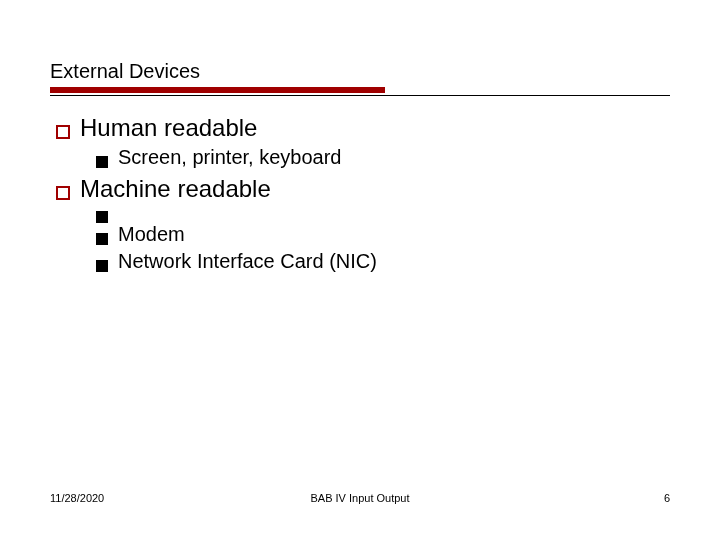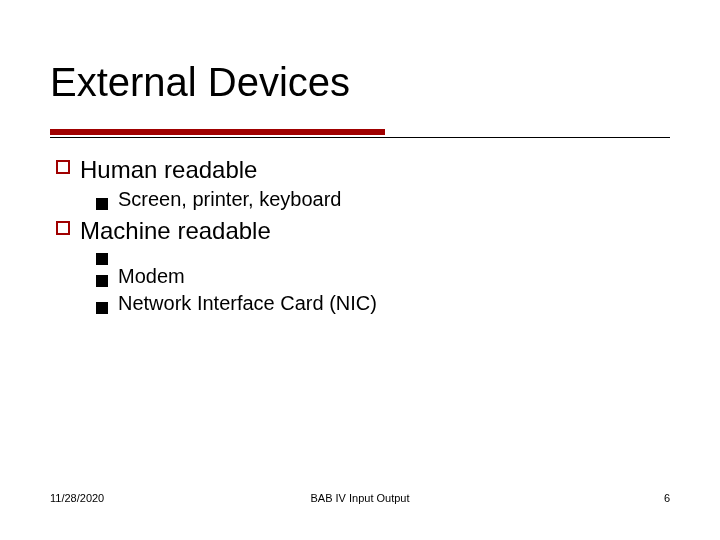--- a/index.html
+++ b/index.html
@@ -9,23 +9,23 @@
     background: #ffffff;
     font-family: Verdana, Geneva, sans-serif;
     color: #000;
     position: relative;
     overflow: hidden;
   }
   .slide {
     padding: 60px 50px 0 50px;
   }
   .title {
-    font-size: 40px;
+    font-size: 20px;
     font-weight: normal;
-    margin-bottom: 24px;
+    margin-bottom: 4px;
     font-family: Verdana, sans-serif;
   }
   .underline-group {
     margin-bottom: 18px;
   }
   .bar-red {
     height: 6px;
     width: 335px;
     background: #a00000;
   }
@@ -33,21 +33,21 @@
     height: 1px;
     width: 100%;
     background: #000;
     margin-top: 2px;
   }
   .content {
     padding-left: 6px;
   }
   .l1 {
     display: flex;
-    align-items: flex-start;
+    align-items: center;
     margin: 6px 0 2px 0;
   }
   .l1 .bullet {
     width: 14px;
     height: 14px;
     border: 2px solid #a00000;
     margin-right: 10px;
     flex-shrink: 0;
     position: relative;
     top: 4px;

